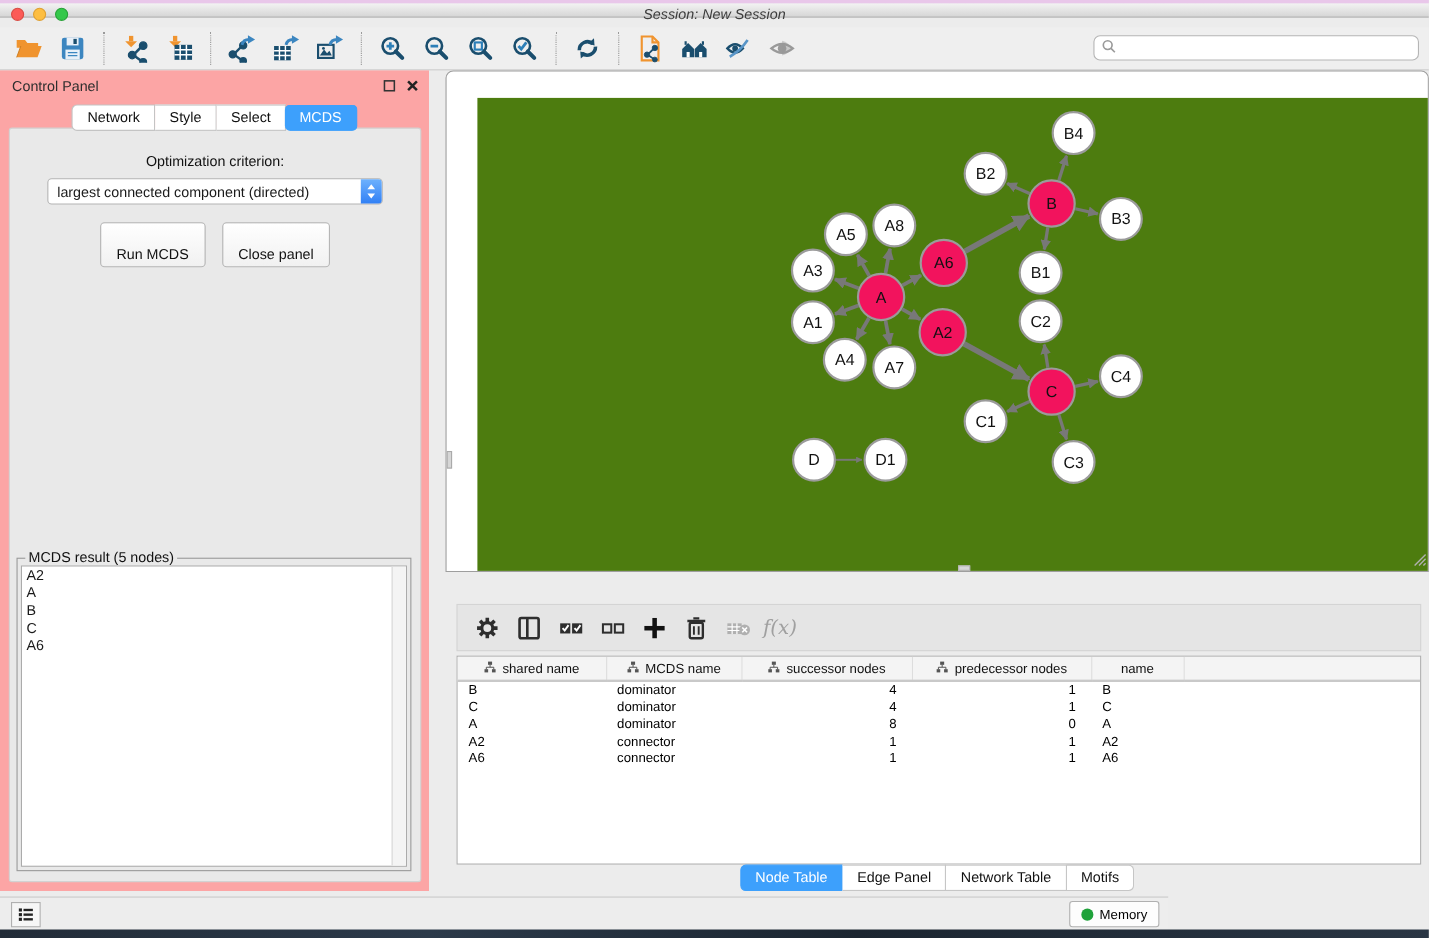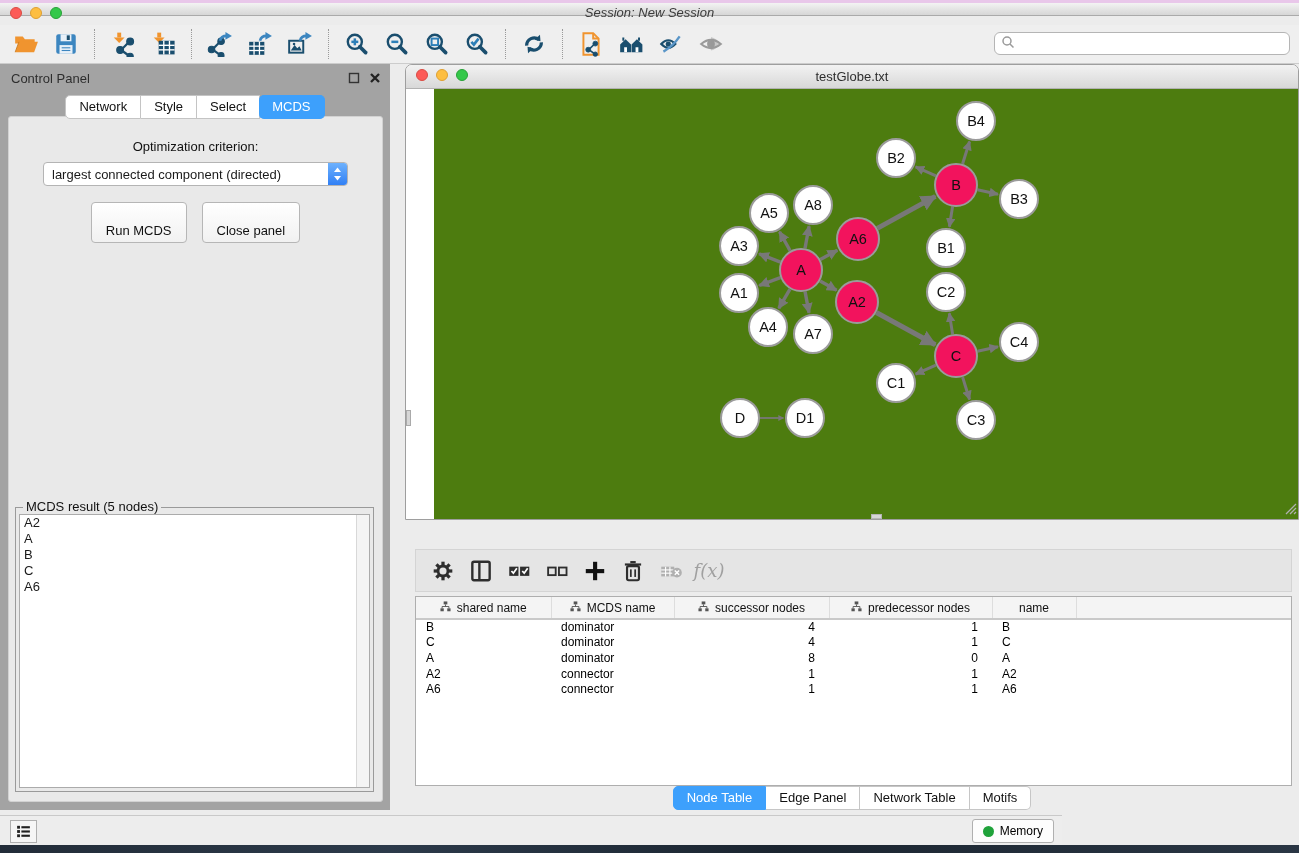--- a/index.html
+++ b/index.html
@@ -21,21 +21,21 @@
     border-bottom:1px solid #cccccc; display:flex; align-items:center; padding-left:6px; }
   .tb-group { display:flex; align-items:center; }
   .tb-sep { width:1px; height:30px; border-left:1px dotted #9a9a9a; margin:0 8px; }
   .tb-btn { width:40px; height:34px; display:flex; align-items:center; justify-content:center; cursor:default; }
   .tb-btn svg { display:block; }
   #search-wrap { position:absolute; right:9px; top:7px; width:296px; height:23px; background:#ffffff;
     border:1px solid #b5b5b5; border-radius:6px; display:flex; align-items:center; padding-left:6px; }
   #search-wrap input { border:none; outline:none; flex:1; font-size:13px; background:transparent; margin-left:4px; }
 
   
-  #control-panel { position:absolute; left:0; top:64px; width:390px; height:746px; background:#a3a3a3; }
+  #control-panel { position:absolute; left:0; top:64px; width:390px; height:746px; background:#fca5a5; }
   .panel-head { position:relative; height:28px; }
   .panel-head .ptitle { position:absolute; left:11px; top:7px; font-size:13px; color:#2e2e2e; }
   .panel-head .pbtns { position:absolute; right:9px; top:7px; display:flex; gap:8px; }
   .pbtn { width:13px; height:13px; display:flex; align-items:center; justify-content:center; }
   #ctl-tabs { position:absolute; left:0; right:0; top:31px; display:flex; justify-content:center; z-index:3; }
   .ctab { background:#ffffff; border:1px solid #c4c4c4; border-left:none; padding:3px 13px 4px; font-size:13px; color:#111; }
   .ctab:first-child { border-left:1px solid #c4c4c4; border-radius:5px 0 0 5px; }
   .ctab:last-child { border-radius:0 5px 5px 0; }
   .ctab.active { background:#3da0fc; border-color:#3da0fc; color:#ffffff; border-radius:5px; margin-left:-1px;text-align:right; }
   #ctl-content { position:absolute; left:8px; right:7px; top:52px; bottom:8px; background:#e9e9e9;
@@ -347,28 +347,20 @@
           <div class="result-item">B</div>
           <div class="result-item">C</div>
           <div class="result-item">A6</div>
           <div id="result-scroll"></div>
       </div>
     </div>
   </div>
 </div>
 
 <div id="net-window">
-  <div id="net-titlebar">
-    <div class="lights">
-      <div class="light red"></div>
-      <div class="light yellow"></div>
-      <div class="light green"></div>
-    </div>
-    <div class="title">testGlobe.txt</div>
-  </div>
   <div id="net-canvas">
     <svg id="net-svg" width="892" height="430">
         <defs>
           <marker id="arrow" viewBox="0 0 10 10" refX="9" refY="5" markerWidth="3.2" markerHeight="3.2" orient="auto">
             <path d="M0 0 L10 5 L0 10z" fill="#787878"></path>
           </marker>
         </defs>
         <line x1="356.230235352432" y1="161.8163567215194" x2="345.5249972692142" y2="142.74765138578783" stroke="#787878" stroke-width="3.4" marker-end="url(#arrow)"></line>
         <line x1="370.99404454803425" y1="159.36559203148101" x2="375.0967291916938" y2="137.14271687832536" stroke="#787878" stroke-width="3.4" marker-end="url(#arrow)"></line>
         <line x1="346.48350183797004" y1="173.05812974373035" x2="325.05021411289295" y2="164.7613732049908" stroke="#787878" stroke-width="3.4" marker-end="url(#arrow)"></line>

